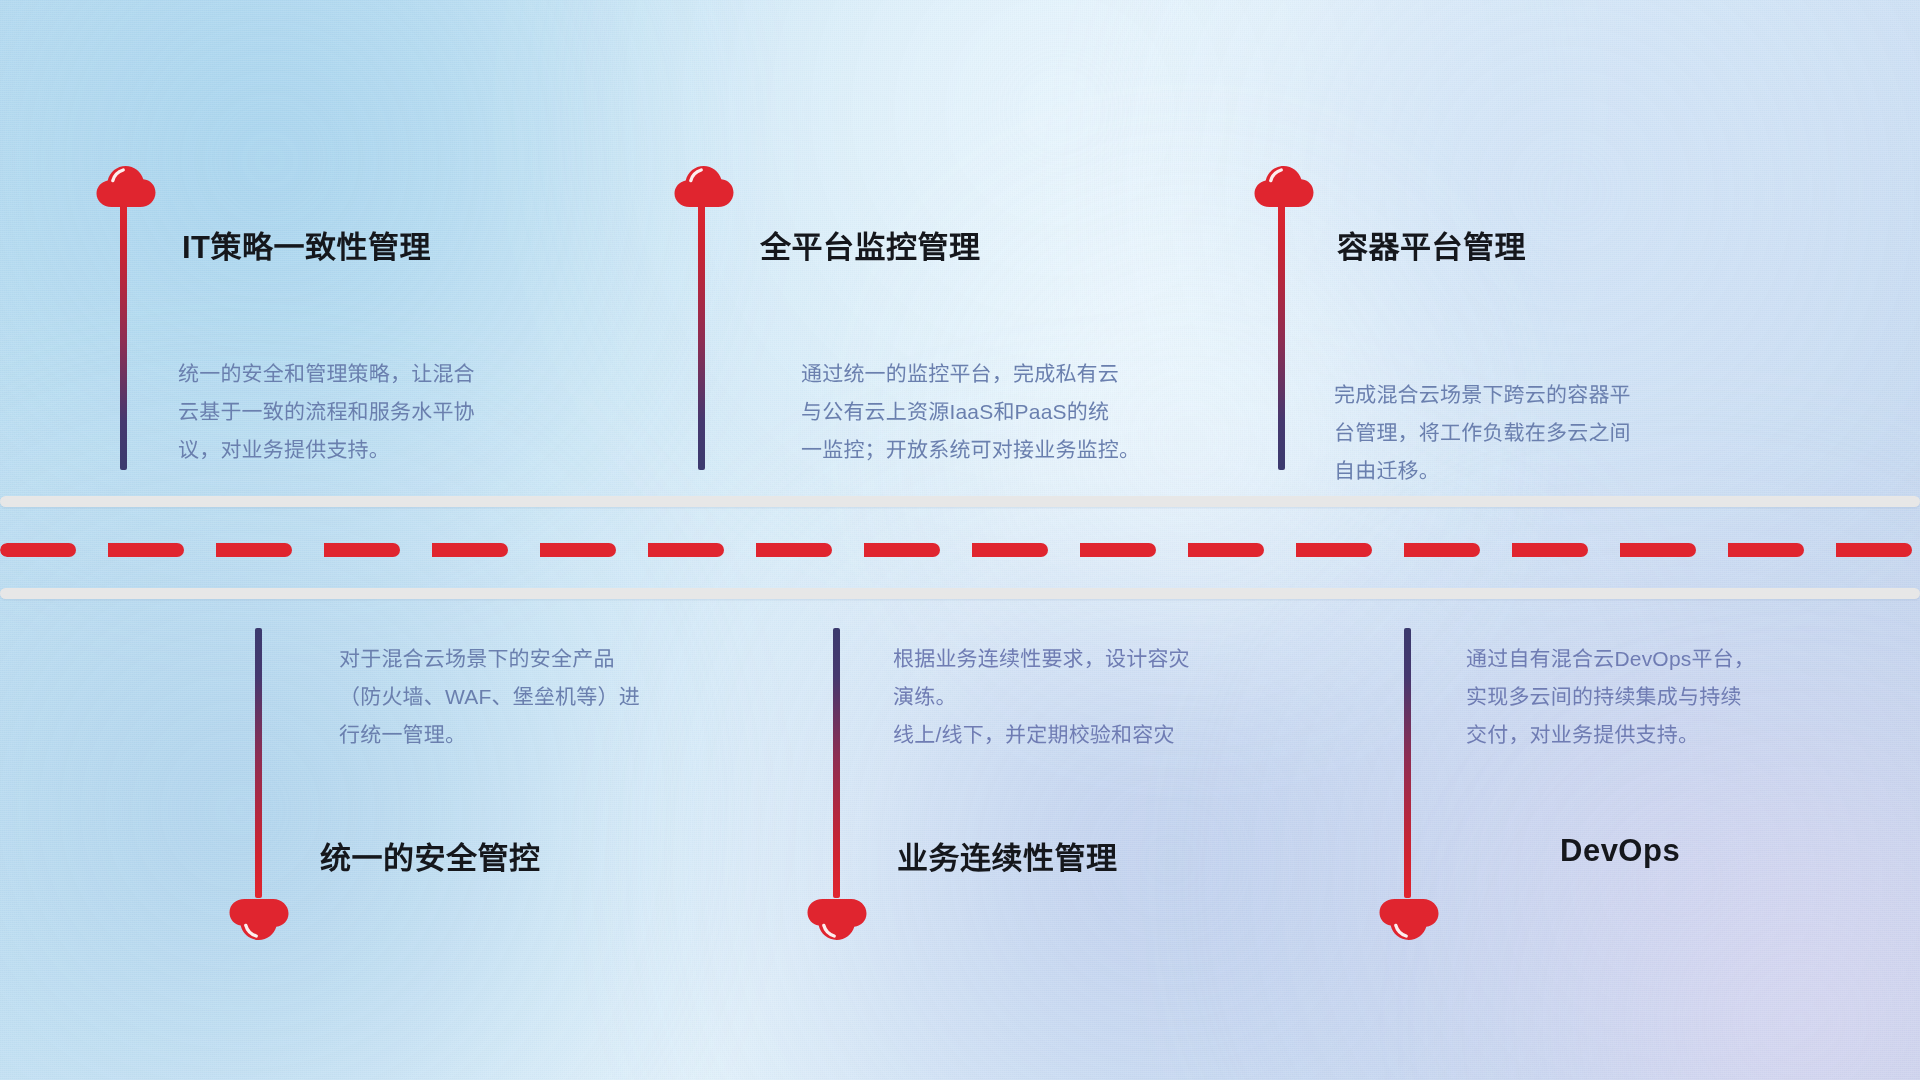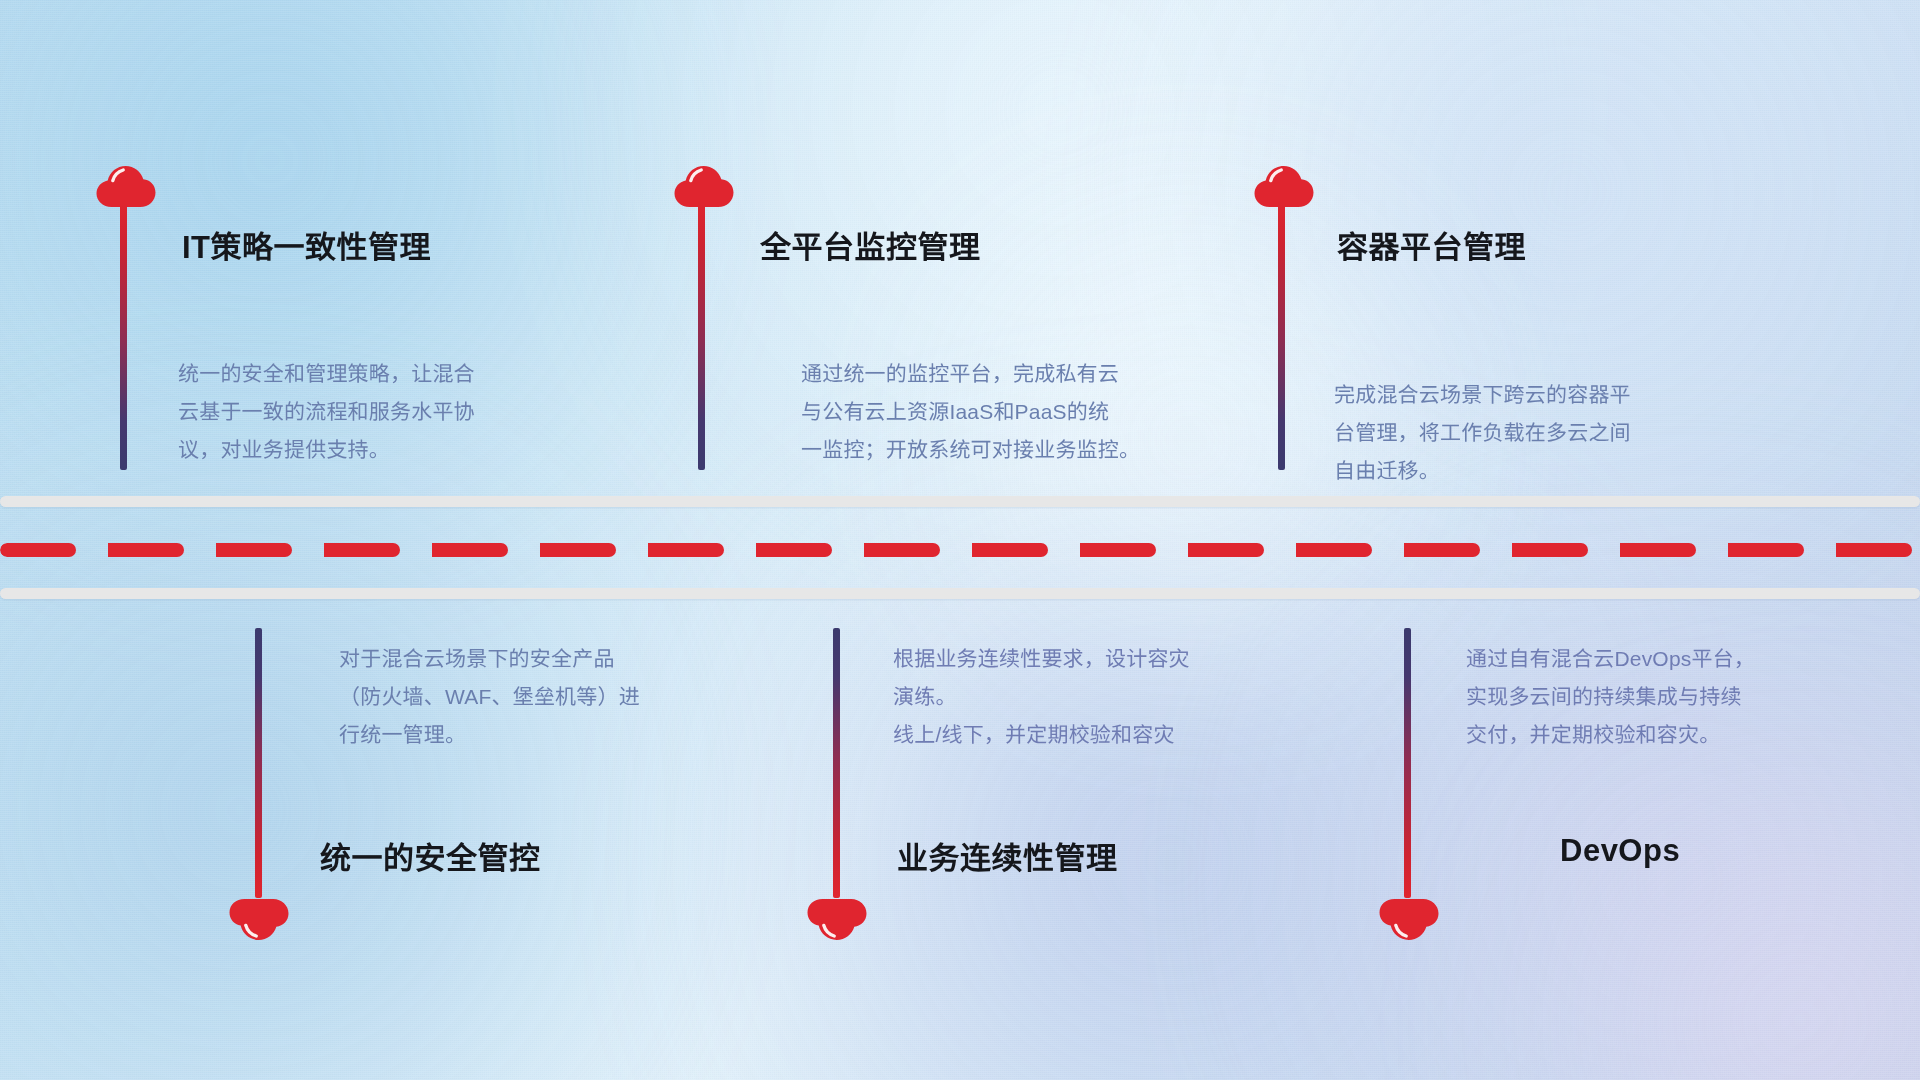--- a/index.html
+++ b/index.html
@@ -203,21 +203,21 @@
         <path d="M17.8 18.6c1.4-5.1 5.3-9.0 10.4-10.6" fill="none" stroke="#ffffff" stroke-width="3.4" stroke-linecap="round" opacity=".92"></path>
       </svg>
     </div>
   </div>
 
   <div class="col">
     <div class="stem up" style="left:1404px;top:628px;height:270px;"></div>
     <div class="desc violet" style="left:1466px;top:640px;width:440px;">
       <div>通过自有混合云DevOps平台，</div>
       <div>实现多云间的持续集成与持续</div>
-      <div>交付，并定期校验和容灾。</div>
+      <div>交付，对业务提供支持。</div>
     </div>
     <div class="title" style="left:1560px;top:833px;">DevOps</div>
     <div class="cloud flip" style="left:1378px;top:898px;">
       <svg viewBox="0 0 62 46" xmlns="http://www.w3.org/2000/svg">
         <path d="M16.5 45C8.0 45 1.5 39.2 1.5 31.6c0-6.6 4.7-12.0 11.2-13.2C14.6 10.2 21.9 4 30.7 4c8.4 0 15.4 5.6 17.6 13.2 7.0 0.6 12.2 6.2 12.2 13.2C60.5 38.6 53.7 45 45.2 45z" fill="#e0252f"></path>
         <path d="M17.8 18.6c1.4-5.1 5.3-9.0 10.4-10.6" fill="none" stroke="#ffffff" stroke-width="3.4" stroke-linecap="round" opacity=".92"></path>
       </svg>
     </div>
   </div>
 

